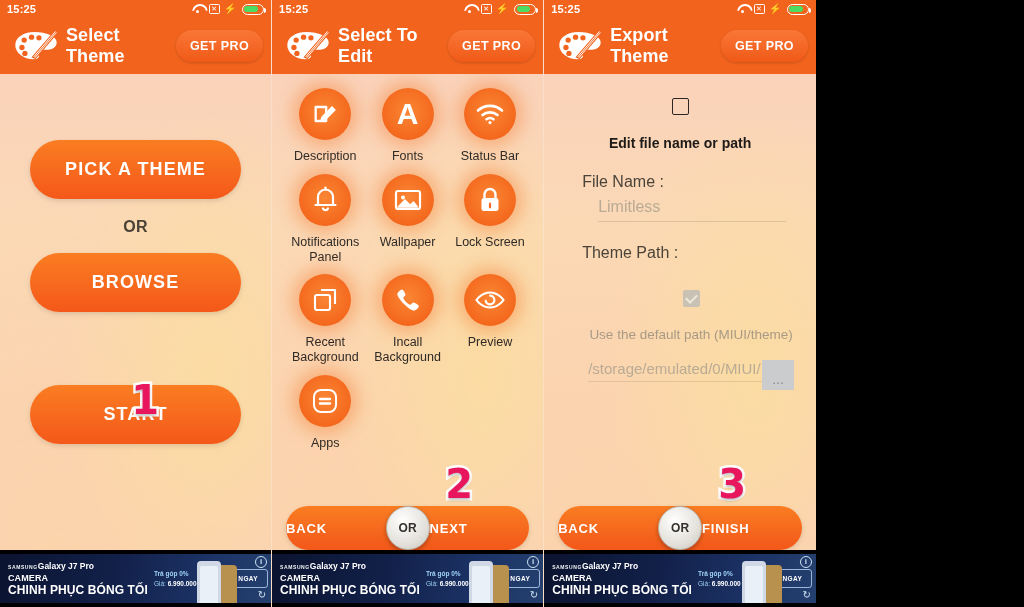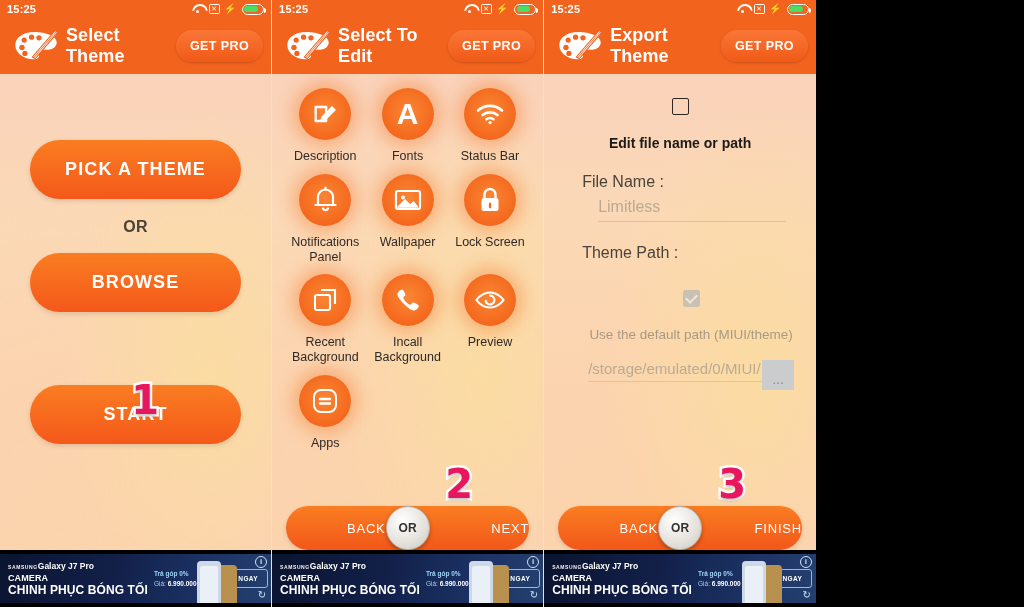--- a/index.html
+++ b/index.html
@@ -138,22 +138,22 @@
     padding: 0 14px;
   }
   .bottombar {
     height: 44px; border-radius: 24px;
     background: linear-gradient(180deg,#fa7d22 0%, #f2571a 100%);
     display: flex; align-items: center; justify-content: space-between;
     padding: 0 0; position: relative;
     box-shadow: 0 2px 5px rgba(0,0,0,.12);
   }
   .bb-btn {
-    flex: 1; text-align: right; color: #fff;
-    font-size: 13px; font-weight: normal; letter-spacing: .8px;
+    flex: 1; text-align: left; color: #fff;
+    font-size: 13px; font-weight: bold; letter-spacing: .8px;
     background: none; border: none; font-family: inherit;
   }
   .or-knob {
     width: 44px; height: 44px; border-radius: 50%; flex: none;
     background: radial-gradient(circle at 38% 32%, #ffffff 0%, #e3e0da 62%, #c9c5bd 100%);
     border: 1.5px solid #b5b1a8;
     display: flex; align-items: center; justify-content: center;
     font-size: 12px; font-weight: bold; color: #35312c;
     box-shadow: 0 2px 4px rgba(0,0,0,.3);
   }

